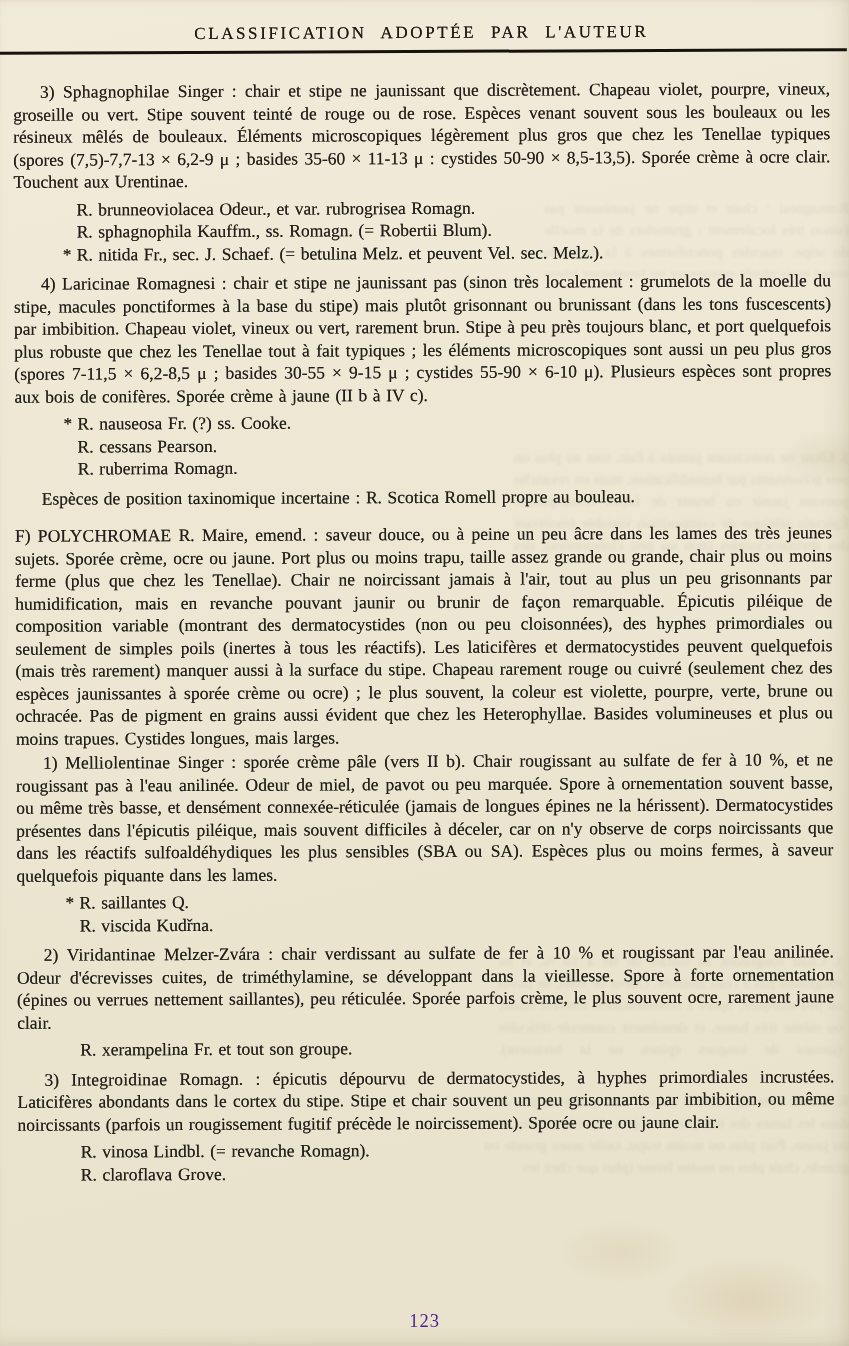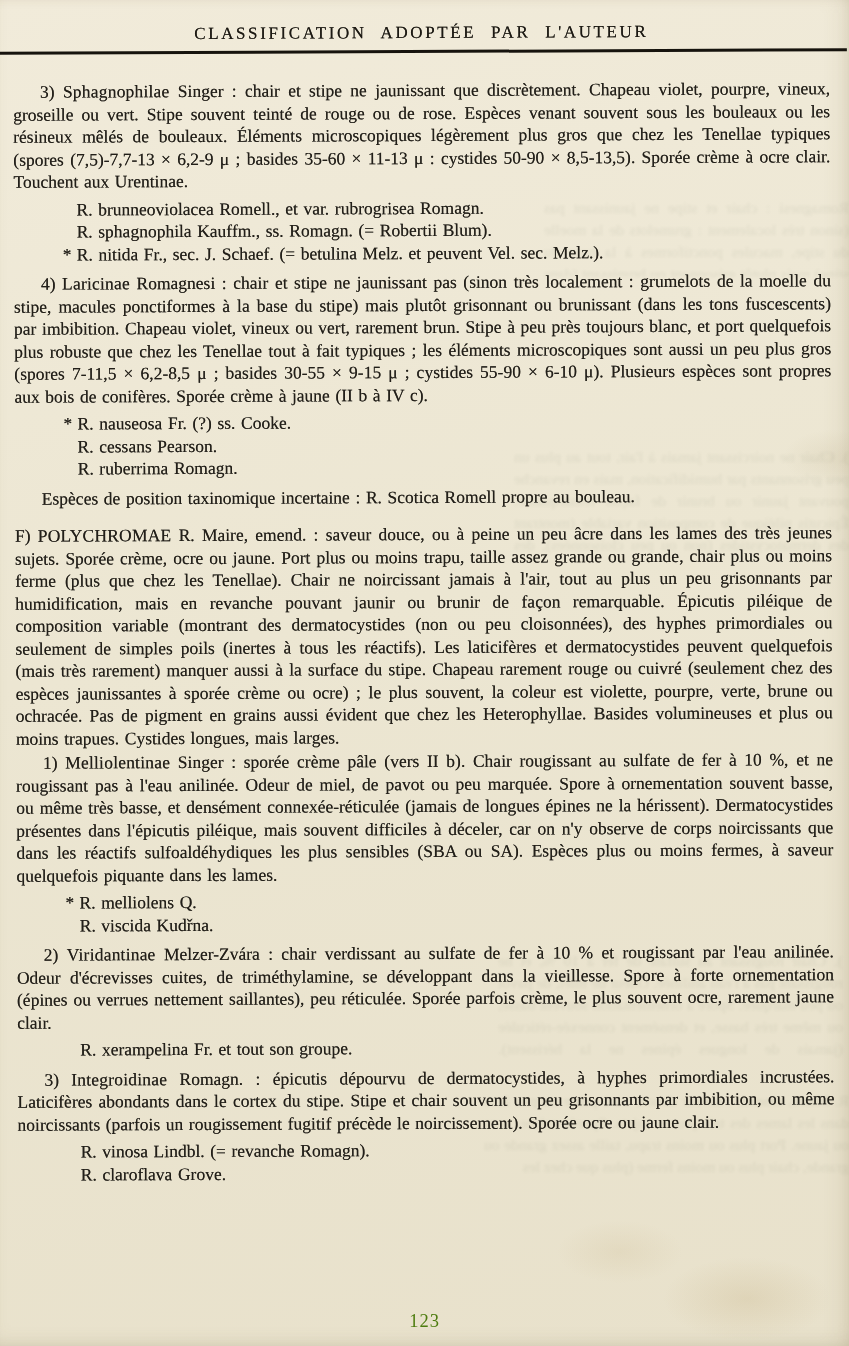--- a/index.html
+++ b/index.html
@@ -29,55 +29,55 @@
     margin-top:26px;color:#221f19;text-shadow:0 0 .45px rgba(30,27,21,.75);
   }
   .para{text-indent:27px;margin:2px 0 0 0;}
   .para.section{text-indent:0;margin-top:15px;}
   .para.note{margin-top:3px;}
   .species-group{margin:5px 0 7px 63px;}
   .species-row{position:relative;}
   .species-row .star{position:absolute;left:-14px;top:0;}
   .i{}
   .b{font-weight:normal;letter-spacing:.2px}
-  .page-number{position:absolute;left:0;right:0;bottom:14px;text-align:center;font-size:18.5px;letter-spacing:1px;color:#4d7c0f;}
+  .page-number{position:absolute;left:0;right:0;bottom:14px;text-align:center;font-size:18.5px;letter-spacing:1px;color:#4c1d95;}
   .show-through{
     position:absolute;transform:scaleX(-1);filter:blur(1.4px);opacity:.10;
     color:#4e5a44;font-size:15.5px;line-height:22px;text-align:justify;
     overflow:hidden;pointer-events:none;
   }
   #st1{top:197px;right:0;width:305px;height:80px;}
   #st2{top:446px;right:0;width:335px;height:115px;}
   #st3{top:950px;right:6px;width:345px;height:108px;}
   #st4{top:1090px;right:0;width:365px;height:168px;}
 </style>
 </head>
 <body style="background-color: rgb(236, 230, 210); color: rgb(33, 30, 24);">
 
 <div class="sheet">
   <div class="running-header">CLASSIFICATION ADOPTÉE PAR L'AUTEUR</div>
   <div class="header-rule"></div>
   <main class="body-text">
       <div class="para"><span>3) </span><span class="b">Sphagnophilae</span><span> Singer : chair et stipe ne jaunissant que discrètement. Chapeau violet, pourpre, vineux, groseille ou vert. Stipe souvent teinté de rouge ou de rose. Espèces venant souvent sous les bouleaux ou les résineux mêlés de bouleaux. Éléments microscopiques légèrement plus gros que chez les </span><span class="i">Tenellae</span><span> typiques (spores (7,5)-7,7-13 × 6,2-9 μ ; basides 35-60 × 11-13 μ : cystides 50-90 × 8,5-13,5). Sporée crème à ocre clair. Touchent aux </span><span class="i">Urentinae</span><span>.</span></div>
       <div class="species-group">
-        <div class="species-row"><span class="i">R. brunneoviolacea</span><span> Romell., et var. </span><span class="i">rubrogrisea</span><span> Romagn.</span></div>
+        <div class="species-row"><span class="i">R. brunneoviolacea</span><span> Odeur., et var. </span><span class="i">rubrogrisea</span><span> Romagn.</span></div>
         <div class="species-row"><span class="i">R. sphagnophila</span><span> Kauffm., ss. Romagn. (= </span><span class="i">Robertii</span><span> Blum).</span></div>
         <div class="species-row"><span class="star">*</span><span class="i">R. nitida</span><span> Fr., sec. J. Schaef. (= </span><span class="i">betulina</span><span> Melz. et </span><span class="i">peuvent</span><span> Vel. sec. Melz.).</span></div>
       </div>
       <div class="para"><span>4) </span><span class="b">Laricinae</span><span> Romagnesi : chair et stipe ne jaunissant pas (sinon très localement : grumelots de la moelle du stipe, macules ponctiformes à la base du stipe) mais plutôt grisonnant ou brunissant (dans les tons fuscescents) par imbibition. Chapeau violet, vineux ou vert, rarement brun. Stipe à peu près toujours blanc, et port quelquefois plus robuste que chez les </span><span class="i">Tenellae</span><span> tout à fait typiques ; les éléments microscopiques sont aussi un peu plus gros (spores 7-11,5 × 6,2-8,5 μ ; basides 30-55 × 9-15 μ ; cystides 55-90 × 6-10 μ). Plusieurs espèces sont propres aux bois de conifères. Sporée crème à jaune </span><span class="i">(II b à IV c)</span><span>.</span></div>
       <div class="species-group">
         <div class="species-row"><span class="star">*</span><span class="i">R. nauseosa</span><span> Fr. (?) ss. Cooke.</span></div>
         <div class="species-row"><span class="i">R. cessans</span><span> Pearson.</span></div>
         <div class="species-row"><span class="i">R. ruberrima</span><span> Romagn.</span></div>
       </div>
       <div class="para note"><span>Espèces de position taxinomique incertaine : </span><span class="i">R. Scotica</span><span> Romell propre au bouleau.</span></div>
       <div class="para section"><span>F) </span><span class="b">POLYCHROMAE</span><span> R. Maire, emend. : saveur douce, ou à peine un peu âcre dans les lames des très jeunes sujets. Sporée crème, ocre ou jaune. Port plus ou moins trapu, taille assez grande ou grande, chair plus ou moins ferme (plus que chez les </span><span class="i">Tenellae</span><span>). Chair ne noircissant jamais à l'air, tout au plus un peu grisonnants par humidification, mais en revanche pouvant jaunir ou brunir de façon remarquable. Épicutis piléique de composition variable (montrant des dermatocystides (non ou peu cloisonnées), des hyphes primordiales ou seulement de simples poils (inertes à tous les réactifs). Les laticifères et dermatocystides peuvent quelquefois (mais très rarement) manquer aussi à la surface du stipe. Chapeau rarement rouge ou cuivré (seulement chez des espèces jaunissantes à sporée crème ou ocre) ; le plus souvent, la coleur est violette, pourpre, verte, brune ou ochracée. Pas de pigment en grains aussi évident que chez les </span><span class="i">Heterophyllae</span><span>. Basides volumineuses et plus ou moins trapues. Cystides longues, mais larges.</span></div>
       <div class="para"><span>1) </span><span class="b">Melliolentinae</span><span> Singer : sporée crème pâle (vers </span><span class="i">II b</span><span>). Chair rougissant au sulfate de fer à 10 %, et ne rougissant pas à l'eau anilinée. Odeur de miel, de pavot ou peu marquée. Spore à ornementation souvent basse, ou même très basse, et densément connexée-réticulée (jamais de longues épines ne la hérissent). Dermatocystides présentes dans l'épicutis piléique, mais souvent difficiles à déceler, car on n'y observe de corps noircissants que dans les réactifs sulfoaldéhydiques les plus sensibles (SBA ou SA). Espèces plus ou moins fermes, à saveur quelquefois piquante dans les lames.</span></div>
       <div class="species-group">
-        <div class="species-row"><span class="star">*</span><span class="i">R. melliolens</span><span> Q.</span></div>
+        <div class="species-row"><span class="star">*</span><span class="i">R. saillantes</span><span> Q.</span></div>
         <div class="species-row"><span class="i">R. viscida</span><span> Kudřna.</span></div>
       </div>
       <div class="para"><span>2) </span><span class="b">Viridantinae</span><span> Melzer-Zvára : chair verdissant au sulfate de fer à 10 % et rougissant par l'eau anilinée. Odeur d'écrevisses cuites, de triméthylamine, se développant dans la vieillesse. Spore à forte ornementation (épines ou verrues nettement saillantes), peu réticulée. Sporée parfois crème, le plus souvent ocre, rarement jaune clair.</span></div>
       <div class="species-group">
         <div class="species-row"><span class="i">R. xerampelina</span><span> Fr. et tout son groupe.</span></div>
       </div>
       <div class="para"><span>3) </span><span class="b">Integroidinae</span><span> Romagn. : épicutis dépourvu de dermatocystides, à hyphes primordiales incrustées. Laticifères abondants dans le cortex du stipe. Stipe et chair souvent un peu grisonnants par imbibition, ou même noircissants (parfois un rougissement fugitif précède le noircissement). Sporée ocre ou jaune clair.</span></div>
       <div class="species-group">
         <div class="species-row"><span class="i">R. vinosa</span><span> Lindbl. (= </span><span class="i">revanche</span><span> Romagn).</span></div>
         <div class="species-row"><span class="i">R. claroflava</span><span> Grove.</span></div>

